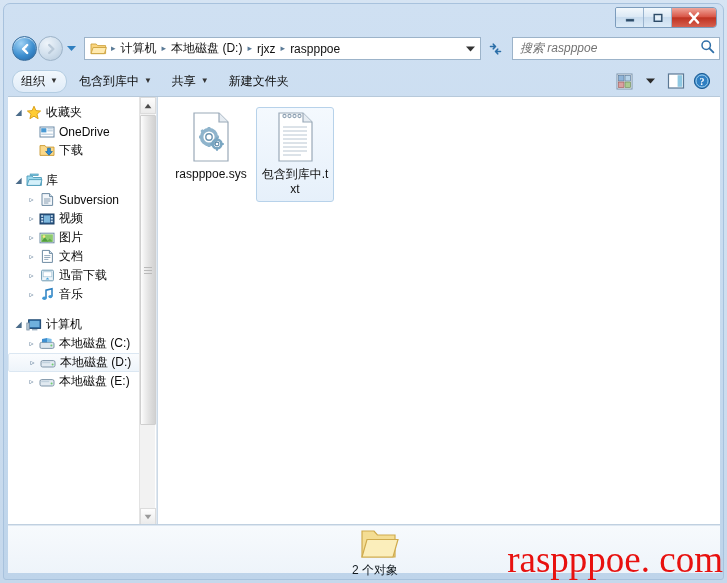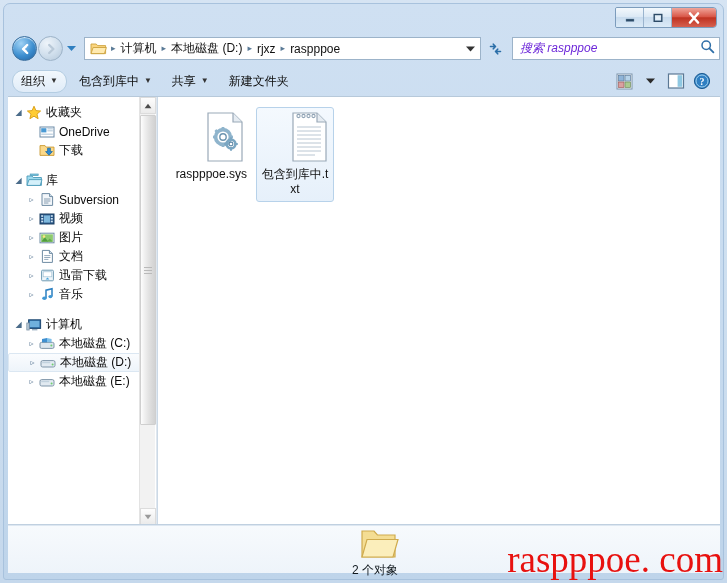--- a/index.html
+++ b/index.html
@@ -116,21 +116,21 @@
     margin-left: 4px;
     background: #fff;
     border: 1px solid #9cb3c9;
     display: flex; align-items: center;
     padding: 0 4px 0 7px;
   }
   #searchtext {
     flex: 1;
     font-size: 12px;
     font-style: italic;
-    color: #6d28d9;
+    color: #737373;
     white-space: nowrap;
   }
 
   
   #toolbar {
     position: absolute;
     left: 8px; top: 66px; width: 712px; height: 31px;
     display: flex; align-items: center;
     border-bottom: 1px solid #b7c9da;
   }
@@ -247,21 +247,21 @@
     flex: 1;
     position: relative;
     background: #ffffff;
     border-left: 1px solid #ccd9e6;
     padding: 10px 0 0 14px;
   }
   #filegrid { display: flex; gap: 6px; }
   .file-item {
     width: 78px;
     padding: 3px 2px 4px 2px;
-    display: flex; flex-direction: column; align-items: flex-end;
+    display: flex; flex-direction: column; align-items: center;
     border: 1px solid transparent;
     border-radius: 3px;
   }
   .file-item.selected {
     background: linear-gradient(180deg,#f4f9fe 0%,#e6f0fa 100%);
     border: 1px solid #b7d2ea;
   }
   .file-icon { height: 52px; display: flex; align-items: center; justify-content: center; }
   .file-name {
     margin-top: 4px;

